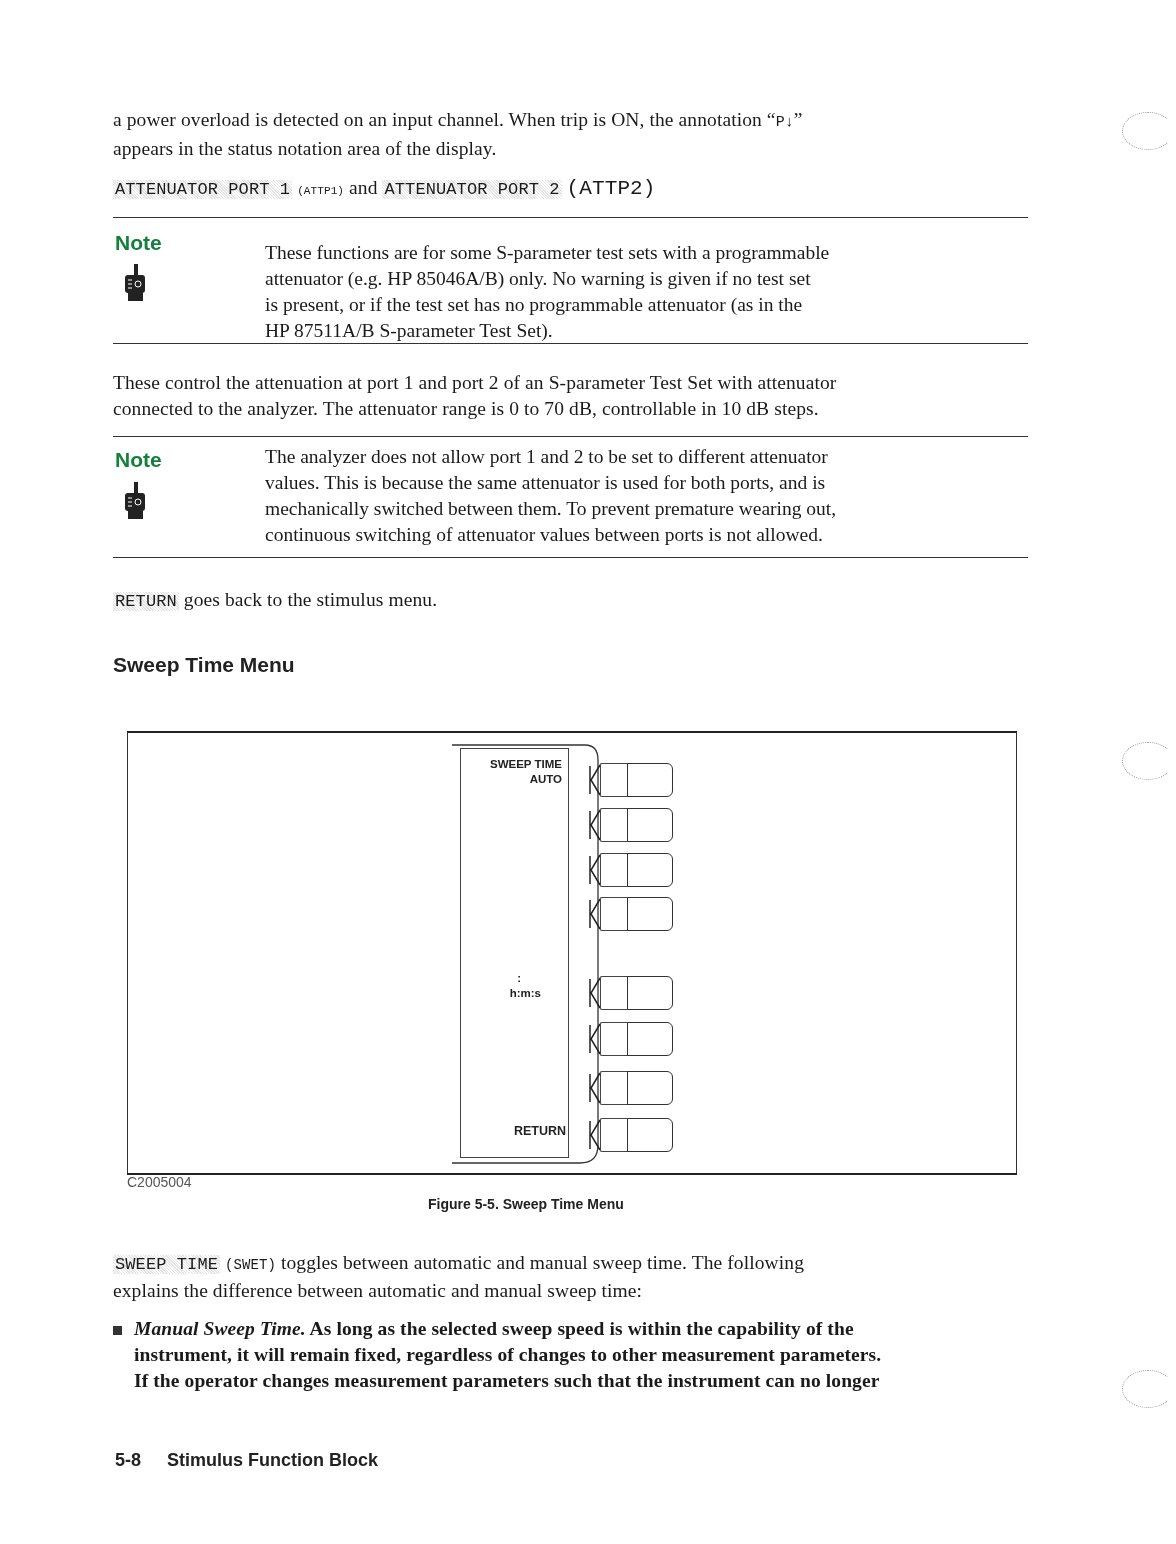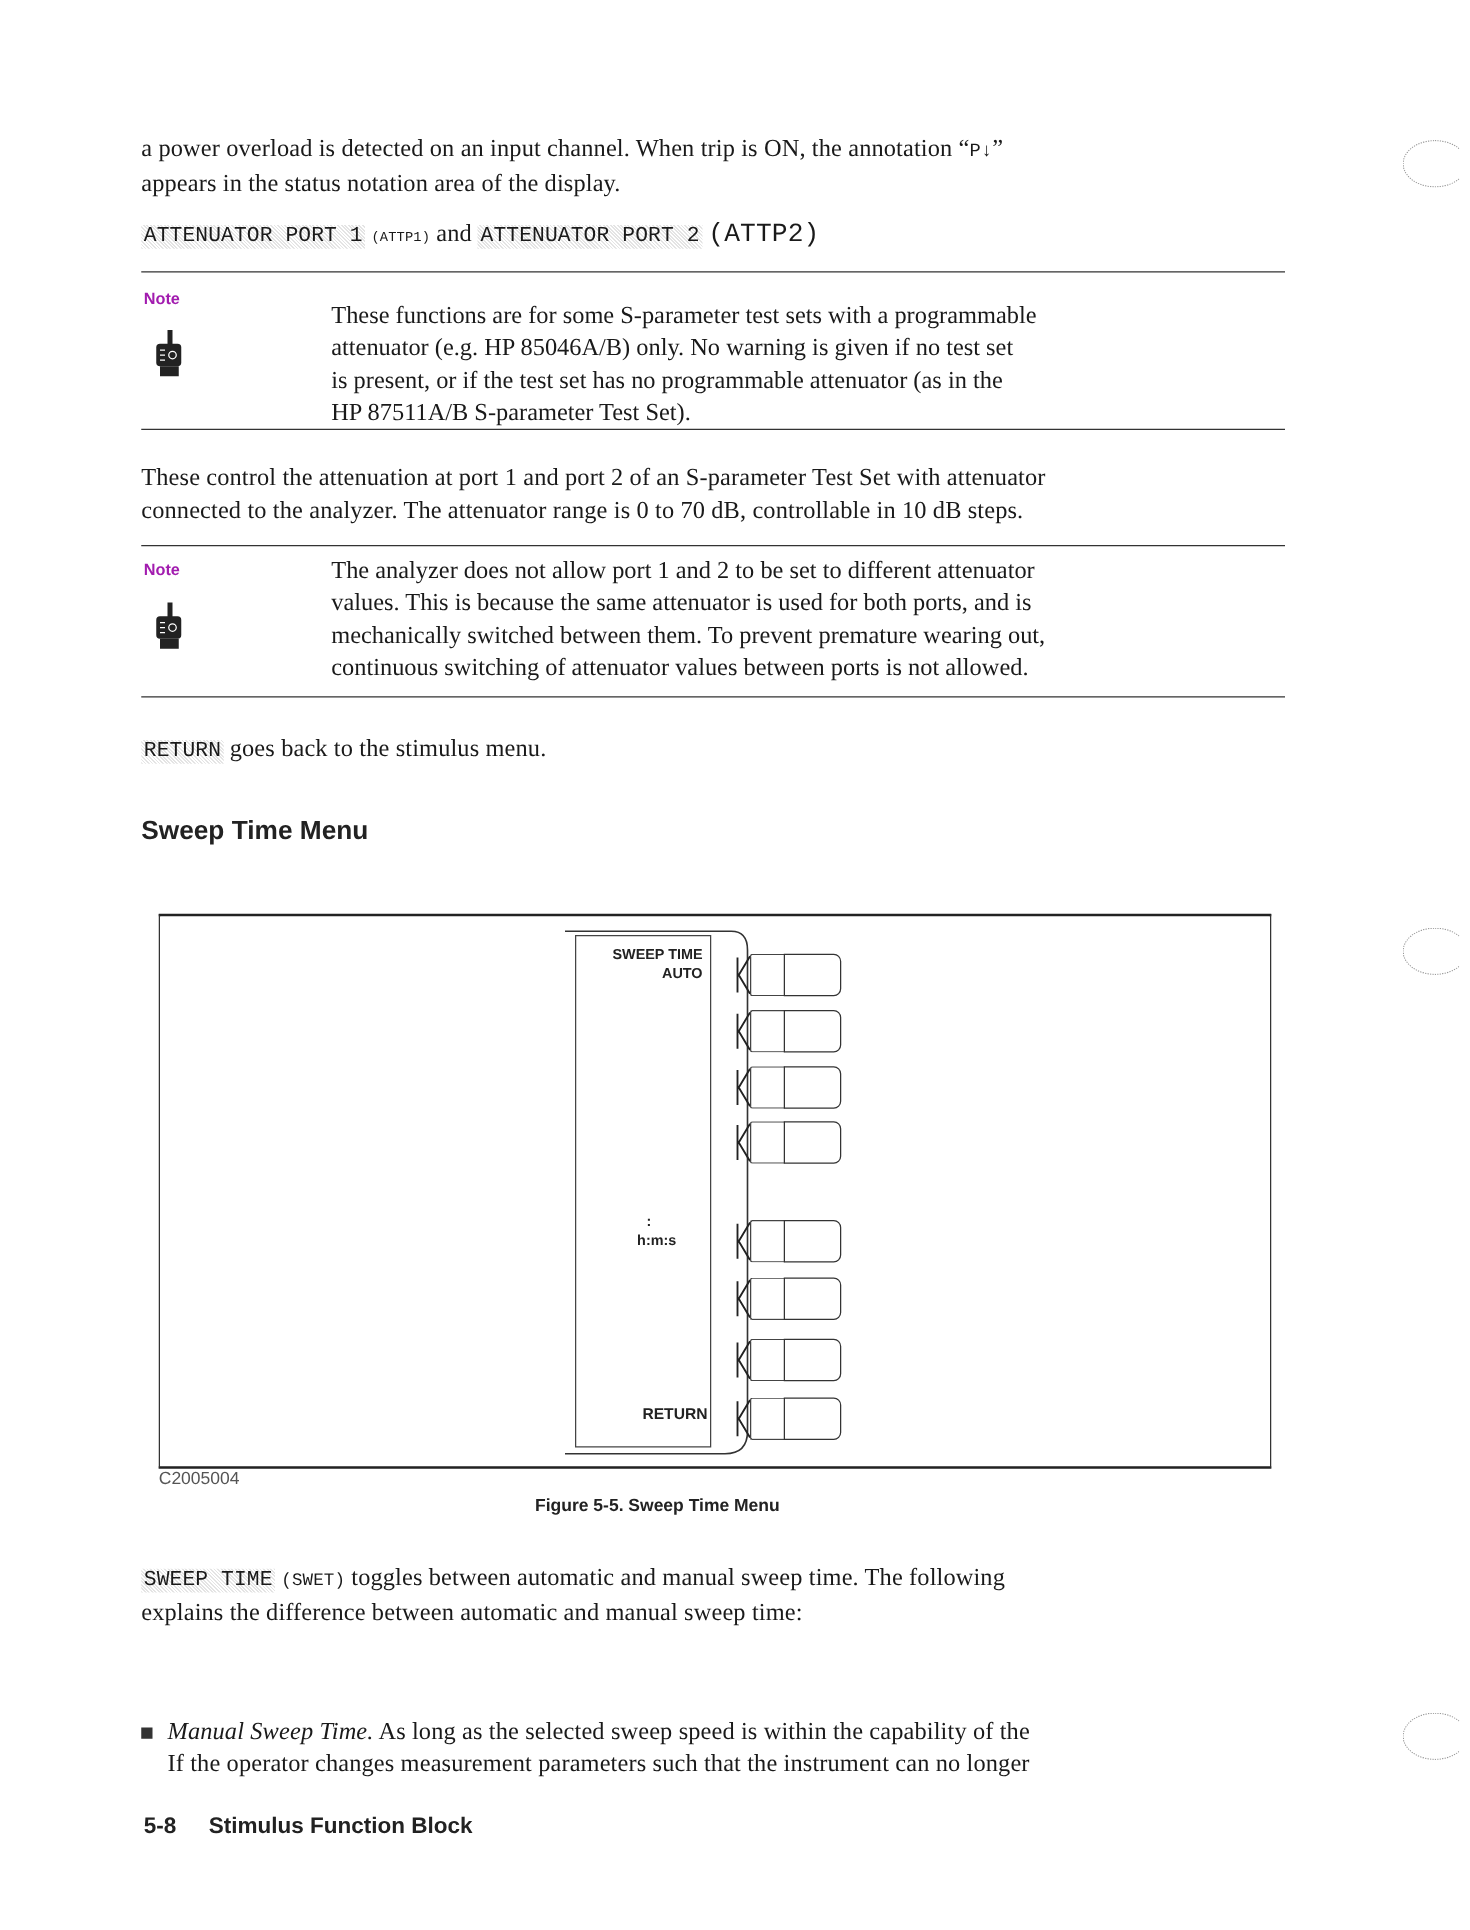--- a/index.html
+++ b/index.html
@@ -5,21 +5,21 @@
   html, body { margin:0; padding:0; background:#ffffff; }
   body { width:1176px; height:1544px; position:relative; overflow:hidden; color:#1a1a1a;
          font-family:"Liberation Serif", "DejaVu Serif", serif; }
   .abs { position:absolute; }
   .body-text { font-size:19.5px; line-height:26px; letter-spacing:0.1px; }
   .mono { font-family:"Liberation Mono", "DejaVu Sans Mono", monospace; }
   .sans { font-family:"Liberation Sans", "DejaVu Sans", sans-serif; }
   .key { font-family:"Liberation Mono", "DejaVu Sans Mono", monospace; font-size:17px;
          background:repeating-linear-gradient(45deg,#e4e4e4 0 1px,#fff 1px 2px); padding:0 2px; }
   .rule { position:absolute; height:0; border-top:1px solid #333; }
-  .note-label { font-family:"Liberation Sans","DejaVu Sans",sans-serif; font-weight:bold; font-size:13px; color:#a21caf; }
+  .note-label { font-family:"Liberation Sans","DejaVu Sans",sans-serif; font-weight:bold; font-size:21px; color:#15803d; }
   .note-text { font-size:19.5px; line-height:26px; }
   .heading { font-family:"Liberation Sans","DejaVu Sans",sans-serif; font-weight:bold; font-size:21px; color:#222; }
   .fig-box { position:absolute; left:127px; top:731px; width:888px; height:440px; border:1px solid #333; border-top:2px solid #222; border-bottom:2px solid #222; }
   .panel { position:absolute; left:460px; top:748px; width:107px; height:408px; border:1px solid #444; }
   .panel-label { position:absolute; right:6px; font-family:"Liberation Sans","DejaVu Sans",sans-serif; font-weight:bold; font-size:11.5px; text-align:right; line-height:15px; color:#222; }
   .softkey { position:absolute; left:588px; width:86px; height:34px; }
   .softkey .k { position:absolute; left:0; top:0; width:14px; height:34px; }
   .softkey .b1 { position:absolute; left:12px; top:0; width:27px; height:32px; border:1px solid #444; border-right:none; border-radius:2px 0 0 2px; }
   .softkey .b2 { position:absolute; left:39px; top:0; width:44px; height:32px; border:1px solid #333; border-radius:0 6px 6px 0; }
   .bullet { display:inline-block; width:9px; height:9px; background:#333; vertical-align:middle; margin-right:12px; }
@@ -169,24 +169,25 @@
 <div class="abs sans" style="left:428px; top:1196px; font-size:14px; font-weight:bold; color:#222;">Figure 5-5. Sweep Time Menu</div>
 
 <div class="abs body-text" style="left:113px; top:1250px; width:900px;">
   <div>
     <span class="key">SWEEP TIME</span>
     <span class="mono" style="font-size:14px;">(SWET)</span><span> toggles between automatic and manual sweep time. The following</span>
   </div>
   <div>explains the difference between automatic and manual sweep time:</div>
 </div>
 
-<div class="abs body-text" style="left:113px; top:1373px; width:900px;">
+<div class="abs body-text" style="left:113px; top:1316px; width:900px;font-weight:bold;">
   <div>
     <span class="bullet"></span><i>Manual Sweep Time.</i><span> As long as the selected sweep speed is within the capability of the</span>
   </div>
+  <div style="padding-left:21px;">instrument, it will remain fixed, regardless of changes to other measurement parameters.</div>
   <div style="padding-left:21px;">If the operator changes measurement parameters such that the instrument can no longer</div>
 </div>
 
 <div class="abs sans" style="left:115px; top:1450px; font-size:18px; font-weight:bold; color:#222;">
   <span>5-8</span>
   <span style="display:inline-block; width:16px;"></span>
   <span>Stimulus Function Block</span>
 </div>
 
 <div class="hole" style="top:112px;"></div>

